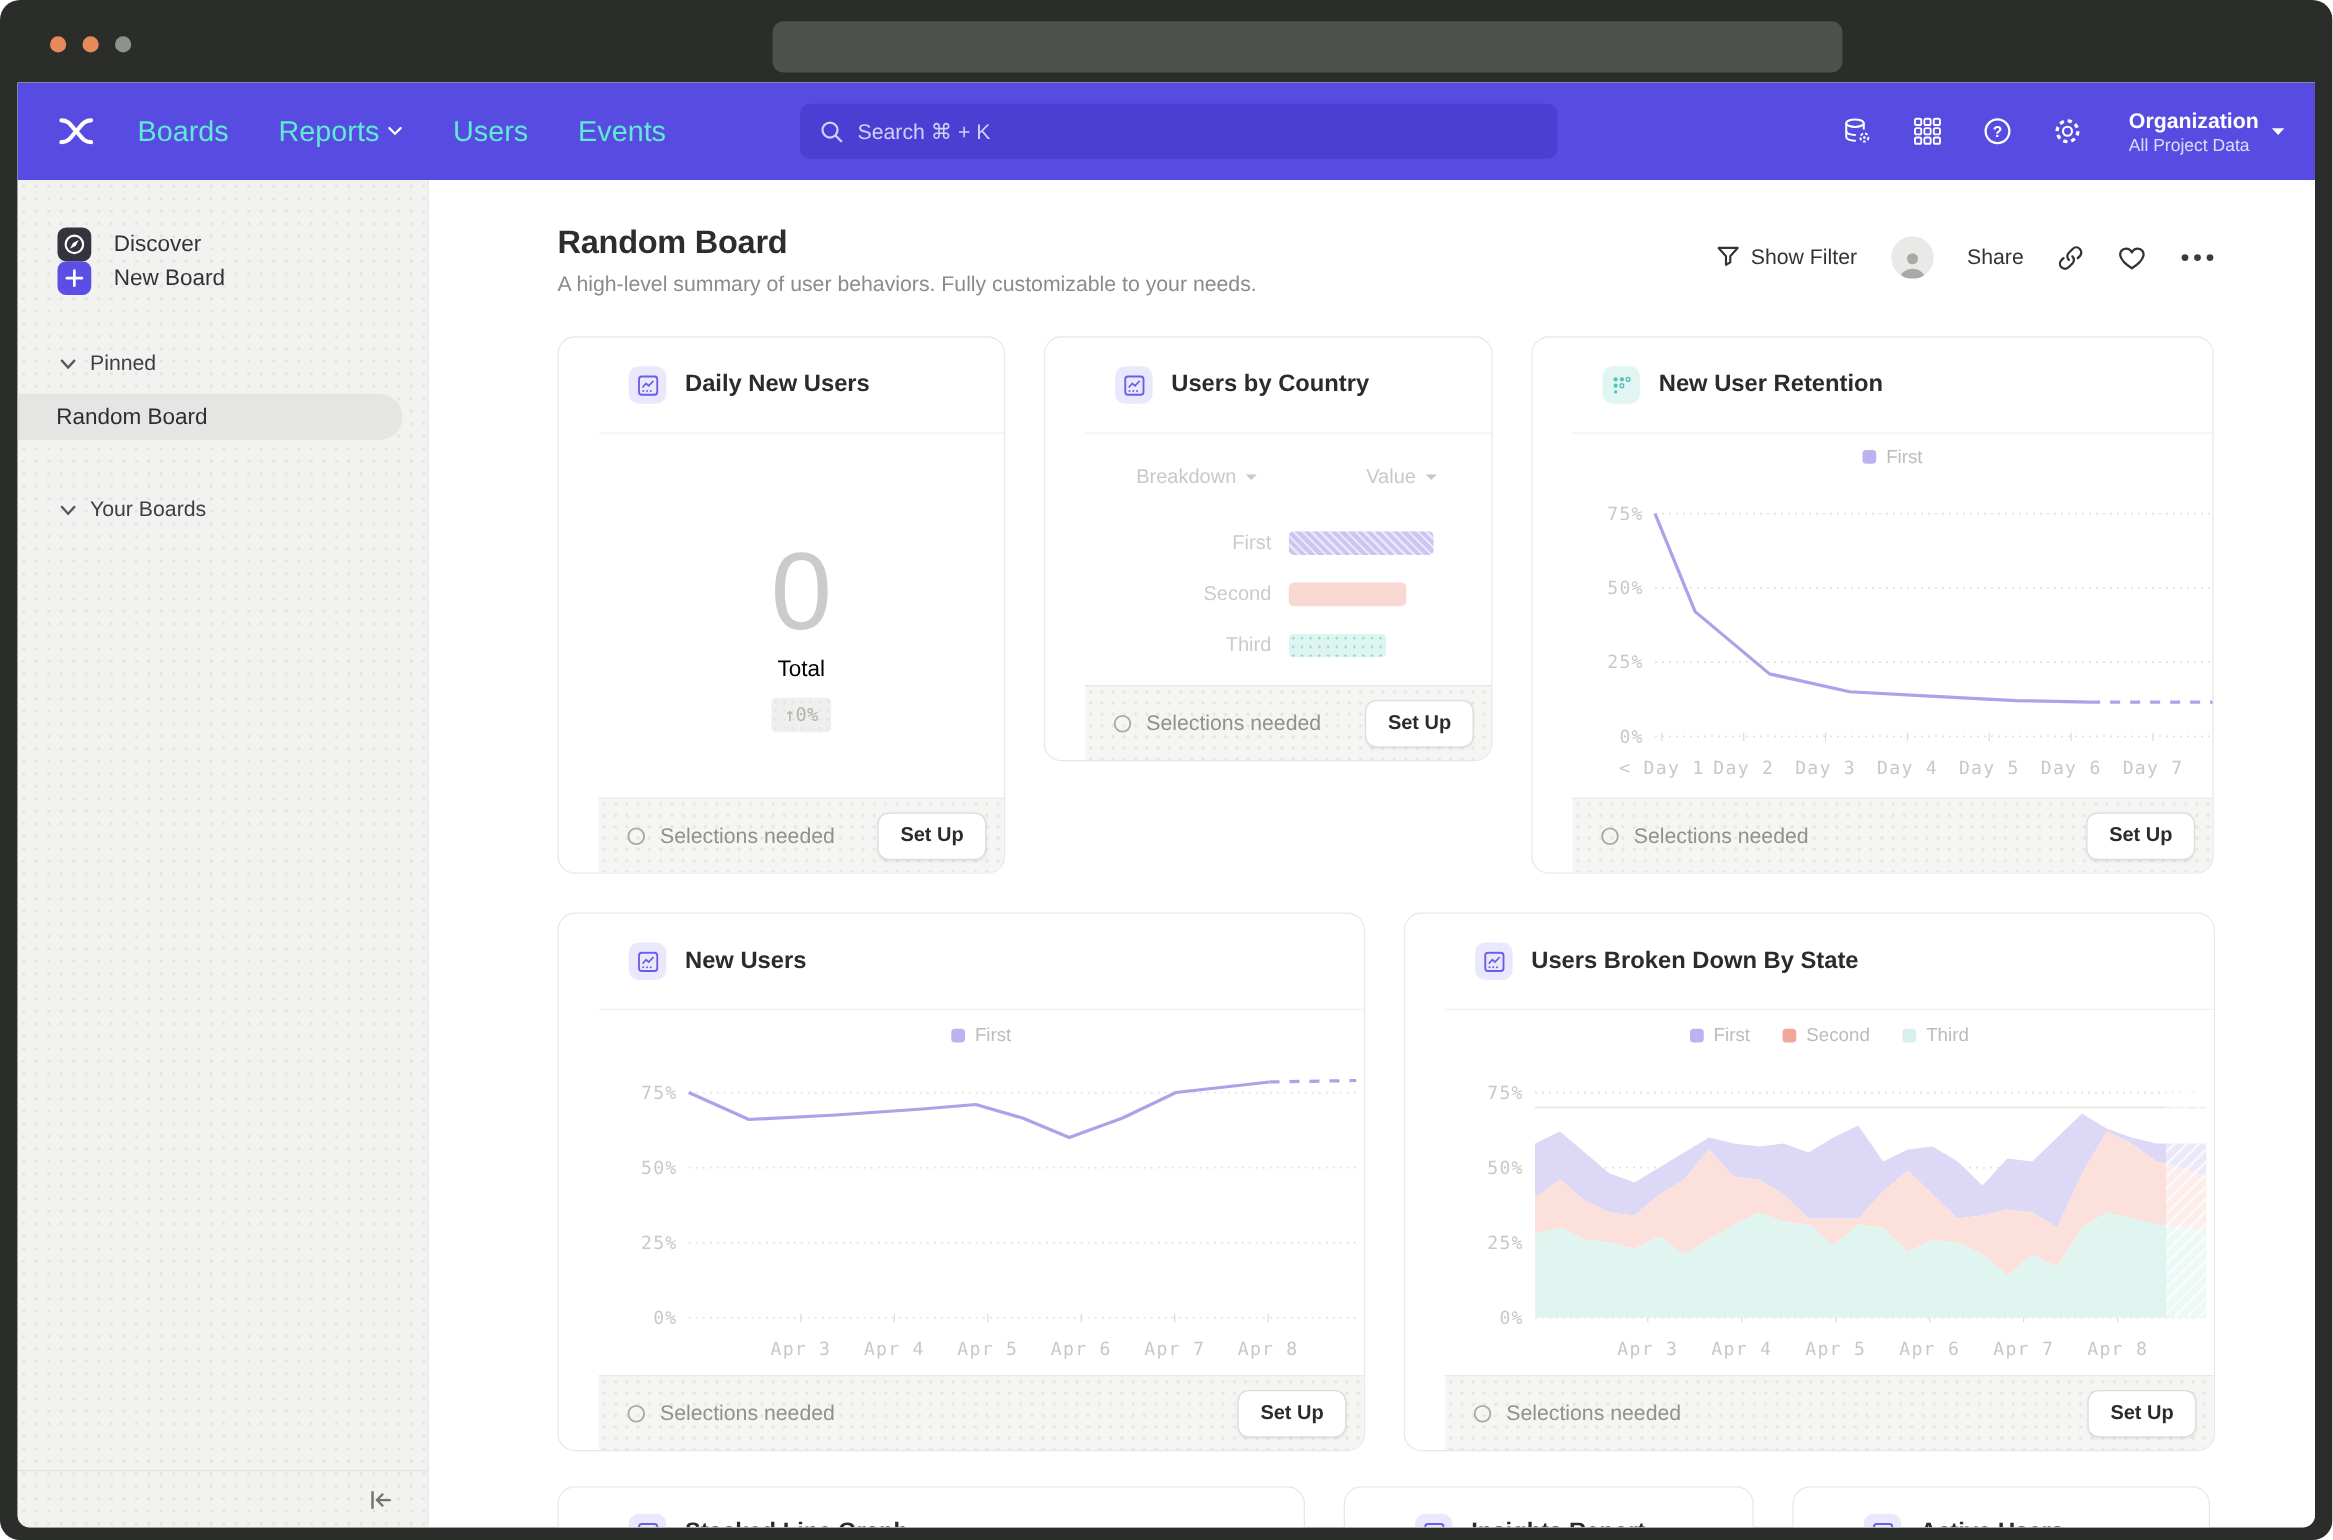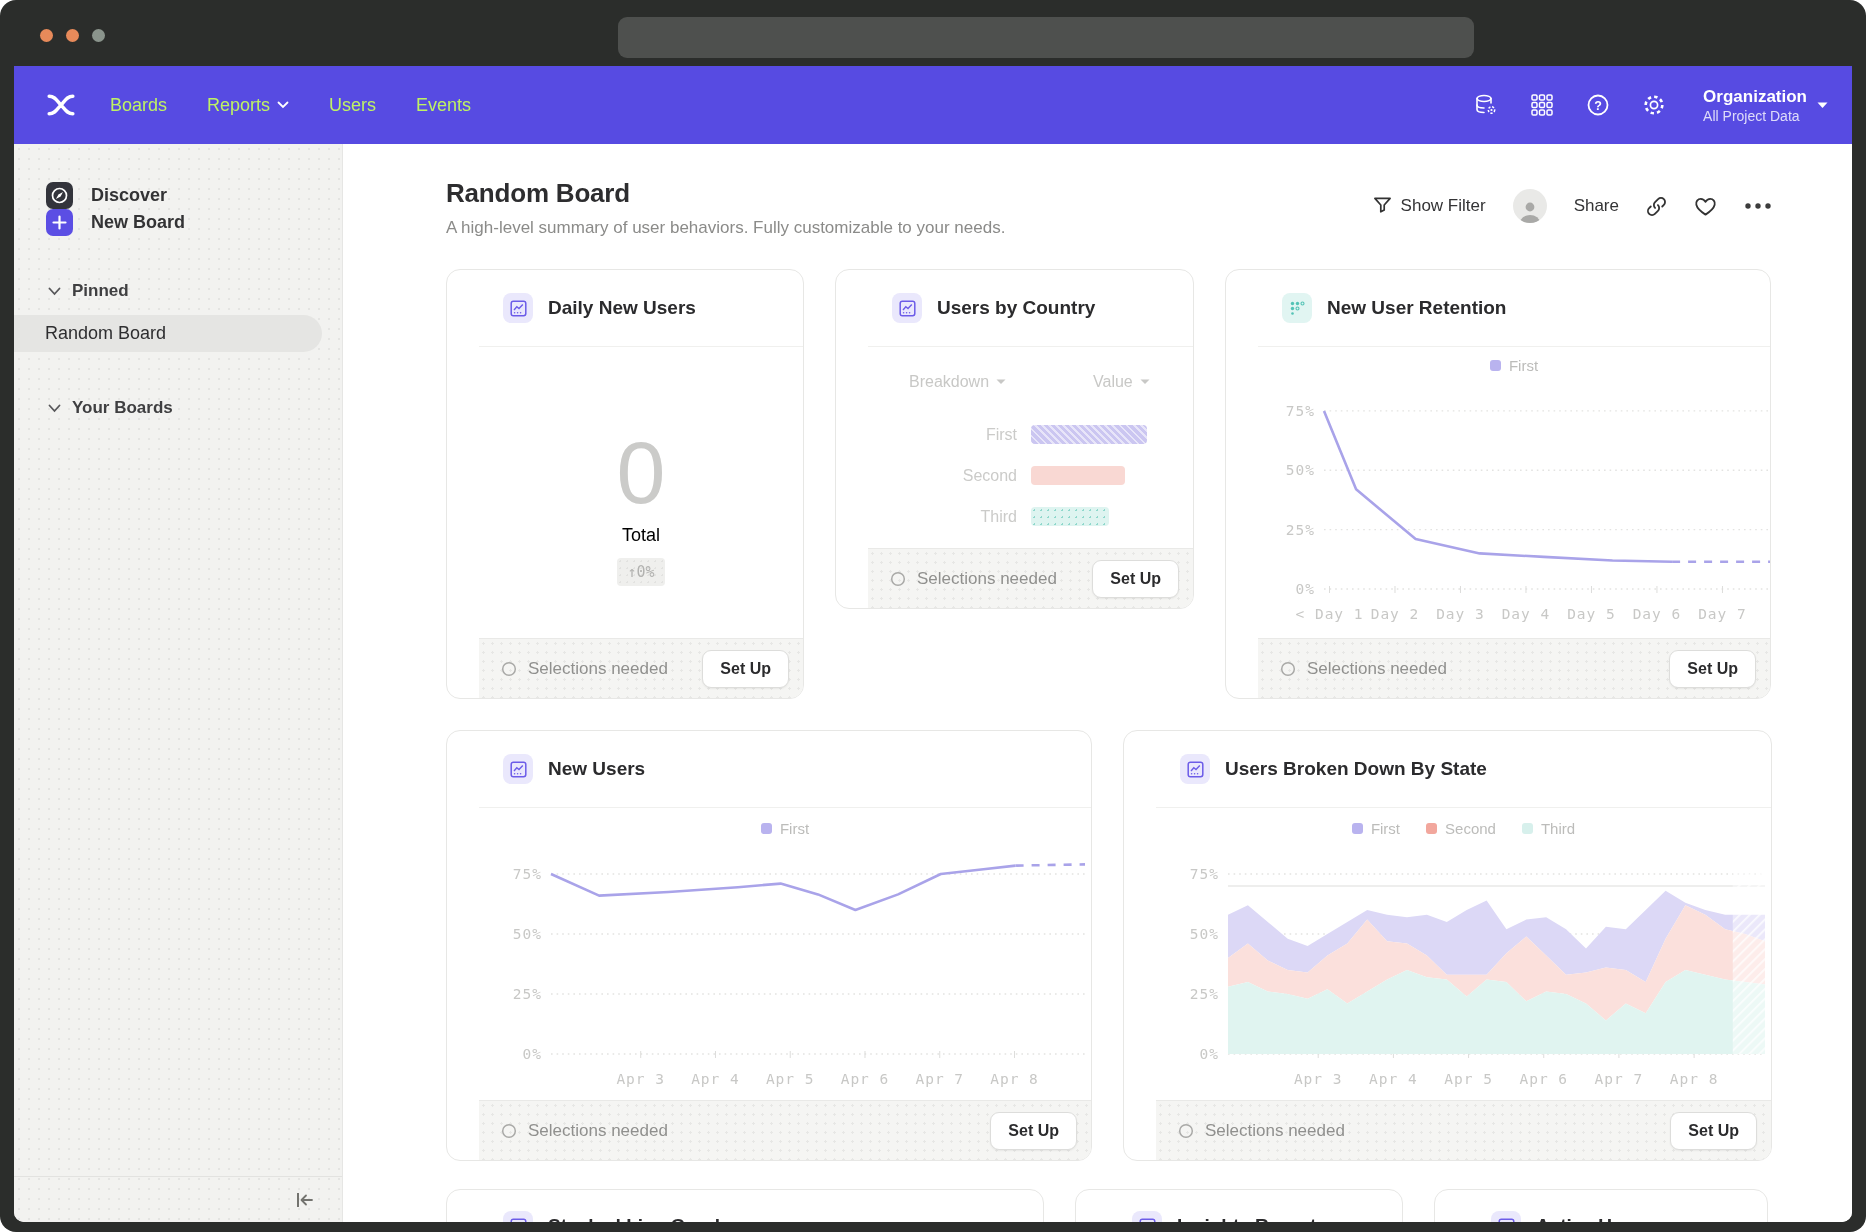--- a/index.html
+++ b/index.html
@@ -12,37 +12,37 @@
   .light { width:13px; height:13px; border-radius:50%; }
   .urlbar { position:absolute; left:618px; top:17px; width:856px; height:41px; background:#4e504e; border-radius:9px; }
 
   
   .app { position:absolute; left:14px; right:14px; top:66px; bottom:10px; background:#fff; border-radius:0 0 10px 10px; overflow:hidden; display:flex; flex-direction:column; }
 
   
   .navbar { height:78px; background:#574be2; position:relative; display:flex; align-items:center; padding-left:32px; flex:none; }
   .logo { width:30px; height:30px; margin-right:34px; }
   .nav-links { display:flex; align-items:center; gap:40px; }
-  .nav-link { color:#bef264; font-size:18px; font-weight:500; display:flex; align-items:center; gap:7px; cursor:pointer; }
+  .nav-link { color:#5eead4; font-size:23px; font-weight:500; display:flex; align-items:center; gap:7px; cursor:pointer; }
   .searchbar { position:absolute; left:626px; top:17px; width:606px; height:44px; background:#4a3fd2; border-radius:8px; display:flex; align-items:center; padding-left:16px; gap:11px; }
   .searchbar span { color:#d3cef8; font-size:17px; }
   .nav-right { position:absolute; right:24px; top:0; height:78px; display:flex; align-items:center; gap:30px; }
   .nav-icon { width:26px; height:26px; display:flex; align-items:center; justify-content:center; cursor:pointer; }
   .org { display:flex; align-items:center; gap:10px; cursor:pointer; margin-left:6px; }
   .org-name { color:#fff; font-size:17px; font-weight:600; line-height:1.25; }
   .org-sub { color:rgba(255,255,255,.8); font-size:14px; }
 
   .shell-body { flex:1; display:flex; overflow:hidden; }
 
   
   .sidebar { width:329px; flex:none; background:#f2f2f0; border-right:1px solid #e6e6e4; position:relative;
              background-image:radial-gradient(#e4e4e2 1.2px,transparent 1.2px); background-size:10px 10px; }
   .side-item { display:flex; align-items:center; gap:18px; margin-left:32px; cursor:pointer; }
   .side-badge { width:27px; height:27px; border-radius:7px; display:flex; align-items:center; justify-content:center; flex:none; }
-  .side-label { font-size:18px; font-weight:700; color:#333335; }
+  .side-label { font-size:18px; font-weight:400; color:#333335; }
   .side-sec { display:flex; align-items:center; gap:11px; margin-left:34px; cursor:pointer; }
   .side-sec .side-label { font-size:17px; color:#3f3f41; }
   .side-pill { margin-top:14px; width:308px; height:37px; background:#e5e5e3; border-radius:0 19px 19px 0; display:flex; align-items:center; padding-left:31px; cursor:pointer; }
   .side-pill .side-label { font-size:18px; color:#2e2e30; font-weight:500; }
   .side-foot { position:absolute; left:0; right:0; bottom:0; height:46px; border-top:1px solid #e2e2e0; display:flex; align-items:center; justify-content:flex-end; padding-right:26px; }
 
   
   .main { flex:1; background:#fff; overflow:hidden; }
   .content { width:1326px; margin-left:103px; }
   .page-head { margin-top:34px; display:flex; justify-content:space-between; }
@@ -116,20 +116,27 @@
           <svg width="12" height="8" viewBox="0 0 12 8">
               <path d="M1.5 1.5 L6 6 L10.5 1.5" stroke="#fff" stroke-width="1.8" fill="none" stroke-linecap="round"></path>
             </svg>
         </span>
         <span class="nav-link">
             <span>Users</span>
           </span>
         <span class="nav-link">
             <span>Events</span>
           </span>
+      </div>
+      <div class="searchbar">
+        <svg width="19" height="19" viewBox="0 0 19 19">
+            <circle cx="8" cy="8" r="6" stroke="#d3cef8" stroke-width="1.8" fill="none"></circle>
+            <line x1="12.5" y1="12.5" x2="17" y2="17" stroke="#d3cef8" stroke-width="1.8" stroke-linecap="round"></line>
+          </svg>
+        <span>Search ⌘ + K</span>
       </div>
       <div class="nav-right">
         <span class="nav-icon">
           <svg width="26" height="26" viewBox="0 0 26 26">
               <ellipse cx="11" cy="6.5" rx="7" ry="3" stroke="#fff" stroke-width="1.6" fill="none"></ellipse>
               <path d="M4 6.5 V13 c0 1.7 3.1 3 7 3 M18 6.5 V11" stroke="#fff" stroke-width="1.6" fill="none" stroke-linecap="round"></path>
               <path d="M4 13 v4.5 c0 1.7 3.1 3 7 3" stroke="#fff" stroke-width="1.6" fill="none" stroke-linecap="round"></path>
               <circle cx="18.5" cy="18" r="3.2" stroke="#fff" stroke-width="1.5" fill="none" stroke-dasharray="2.2 1.6"></circle>
               <circle cx="18.5" cy="18" r="1.1" fill="#fff"></circle>
             </svg>

